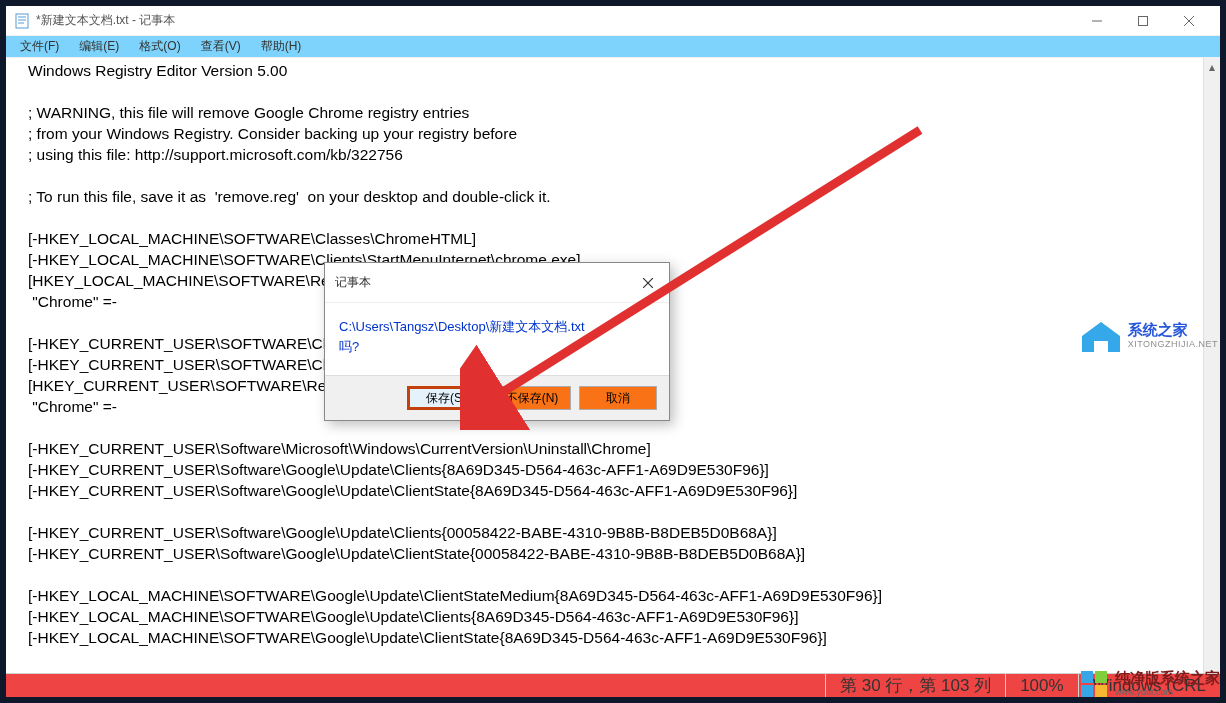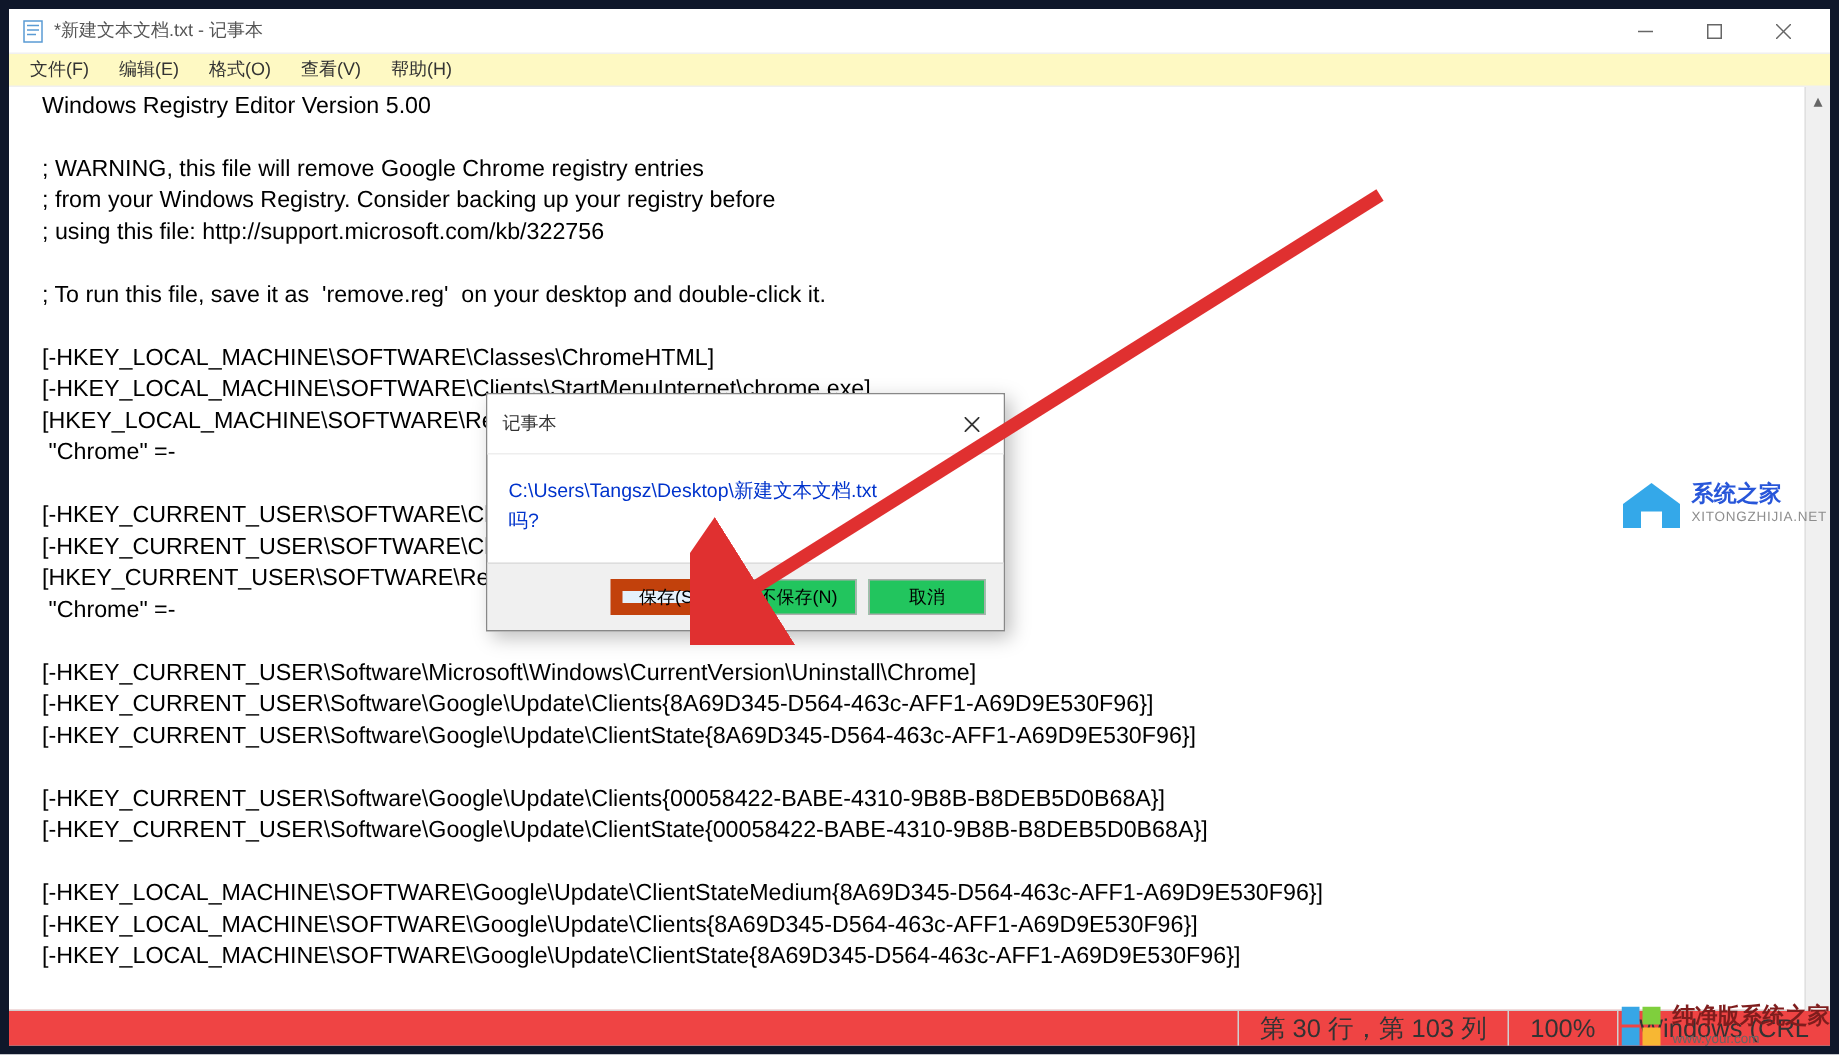--- a/index.html
+++ b/index.html
@@ -37,21 +37,21 @@
       width: 46px; height: 30px; display: flex;
       align-items: center; justify-content: center;
       color: #666; cursor: pointer;
     }
     .menubar {
       height: 22px;
       display: flex;
       align-items: flex-end;
       padding: 0 6px;
       gap: 4px;
-      background: #fef9c3;
+      background: #7dd3fc;
       border-bottom: 1px solid #f0f0f0;
     }
     .menu-item {
       padding: 2px 8px;
       color: #333;
       font-size: 12px;
       cursor: pointer;
     }
     .content-area {
       flex: 1;
@@ -134,29 +134,29 @@
       background: #f0f0f0;
       border-top: 1px solid #ddd;
       padding: 10px 12px;
       display: flex;
       justify-content: flex-end;
       gap: 8px;
     }
     .dlg-btn {
       min-width: 78px;
       height: 24px;
-      background: #22c55e;
+      background: #f97316;
       border: 1px solid #adadad;
       font-size: 12px;
       cursor: pointer;
       display:flex; align-items:center; justify-content:center;
       padding: 0 10px;
     }
     .dlg-btn.default {
-      border: 8px solid #c2410c;
+      border: 3px solid #c2410c;
       background: #e5f1fb;
     }
     
     .red-arrow {
       position: absolute;
       left: 460px;
       top: 120px;
       z-index: 200;
       pointer-events: none;
     }

